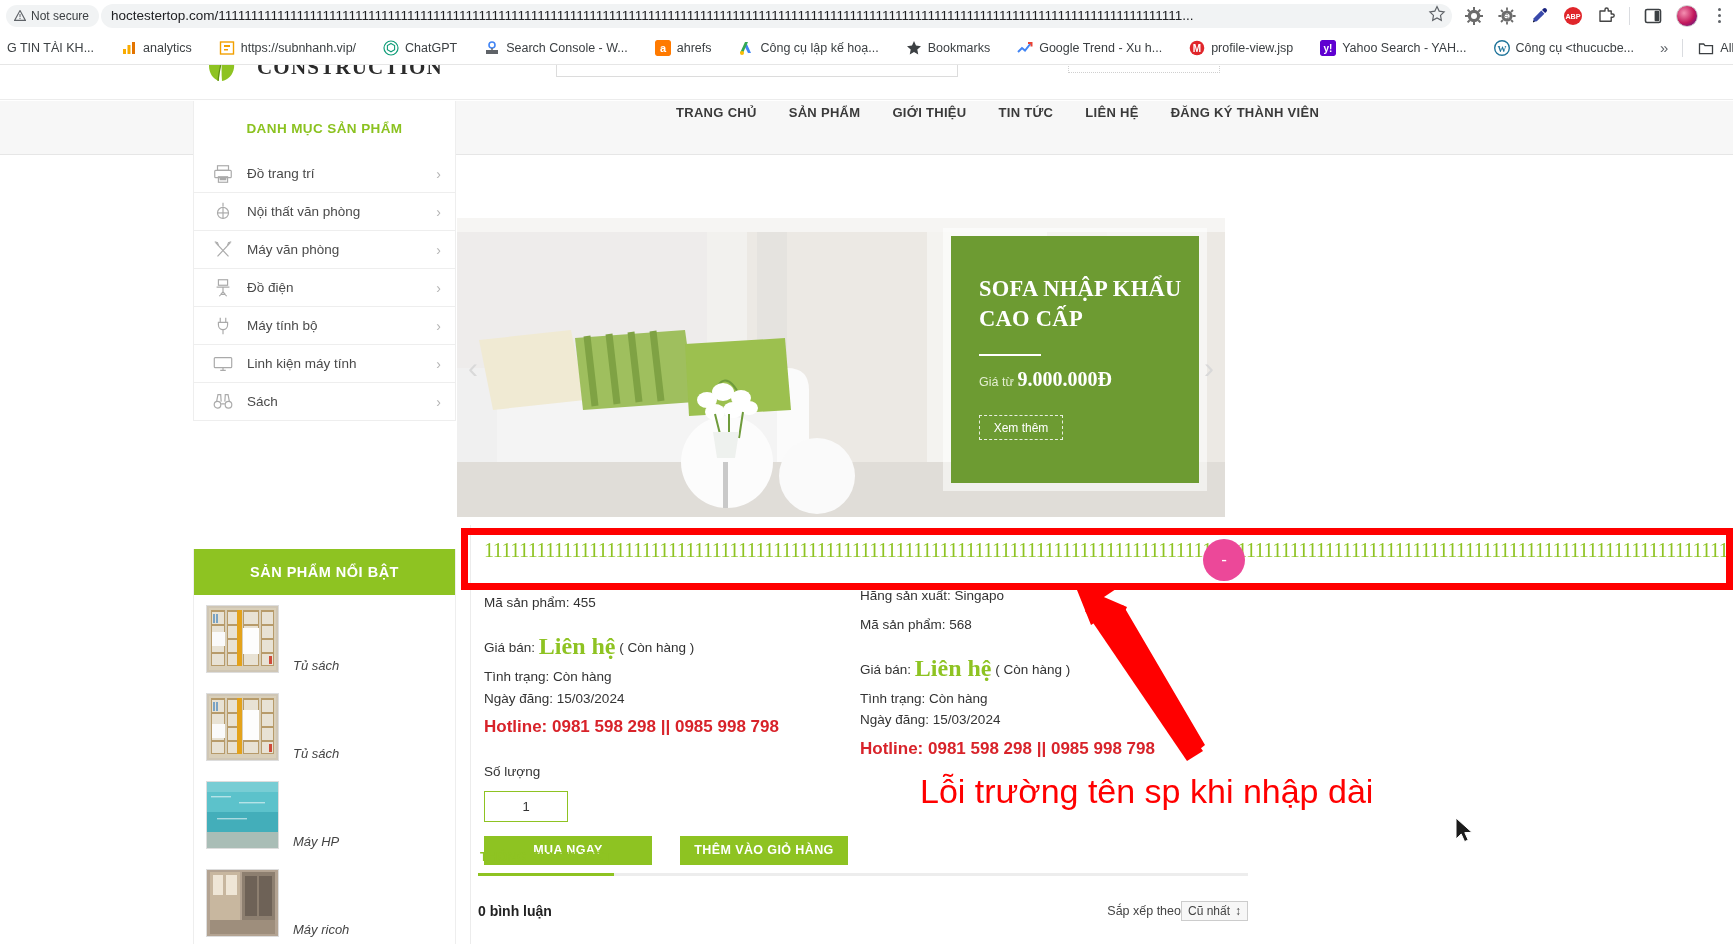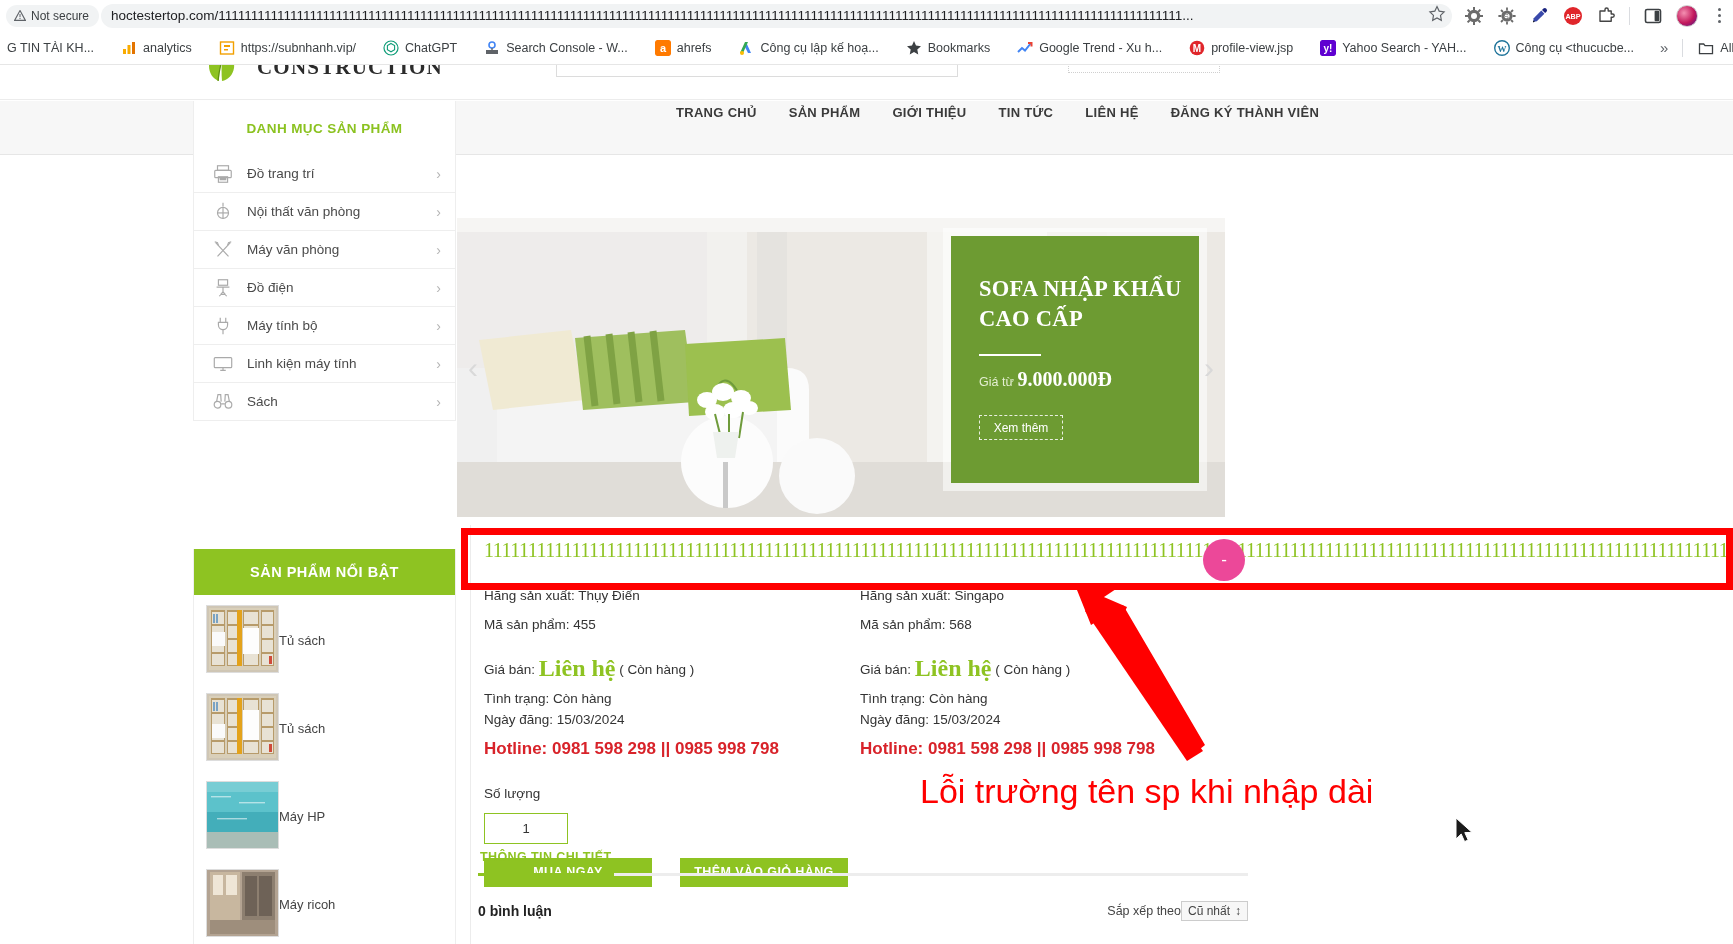--- a/index.html
+++ b/index.html
@@ -111,21 +111,21 @@
 
   
   .feat{
     position:absolute; left:193px; top:484px; width:263px; background:#fff;
     border-left:1px solid #eee; border-right:1px solid #eee; border-bottom:1px solid #eee;
   }
   .feat-head{
     height:46px; background:#8ec322; display:flex; align-items:center; justify-content:center;
   }
   .feat-head span{ color:#fff; font-weight:700; font-size:14.5px; letter-spacing:.5px;}
-  .feat-item{ display:flex; padding:10px 12px; align-items:center; cursor:pointer;}
+  .feat-item{ display:flex; gap:14px; padding:10px 12px; align-items:flex-end; cursor:pointer;font-style:italic;}
   .thumb{ width:73px; height:68px; flex:none; border:1px solid #ddd; overflow:hidden; position:relative;}
   .feat-item .fi-name{ font-size:13px; color:#444; padding-top:3px;}
 
   
   .slider{
     position:absolute; left:457px; top:153px; width:768px; height:299px; overflow:hidden;
     background:#e9e9e7;
   }
   .room{ position:absolute; inset:0; }
   .promo{
@@ -696,24 +696,20 @@
   <div class="colline"></div>
 
   <div class="detail">
 
     <div class="pname-row">
       <span class="pname">1111111111111111111111111111111111111111111111111111111111111111111111111111111111111111111111111111111111111111111111111111111111111111111111111111111111111111111111111111111111111111111111111111111111111111111111111111111111111111111111111111111111111111</span>
     </div>
     <div class="pname-rule"></div>
 
     <div class="pcol left">
-      <div>
-        <span class="row-lbl">Hãng sản xuất:</span>
-        <span>Thụy Điển</span>
-      </div>
       <div style="margin-top:7px">
         <span class="row-lbl">Mã sản phẩm:</span>
         <span>455</span>
       </div>
       <div class="gia-row">
         <span class="row-lbl">Giá bán:</span>
         <span class="lien-he">Liên hệ</span>
         <span>( Còn hàng )</span>
       </div>
       <div>

